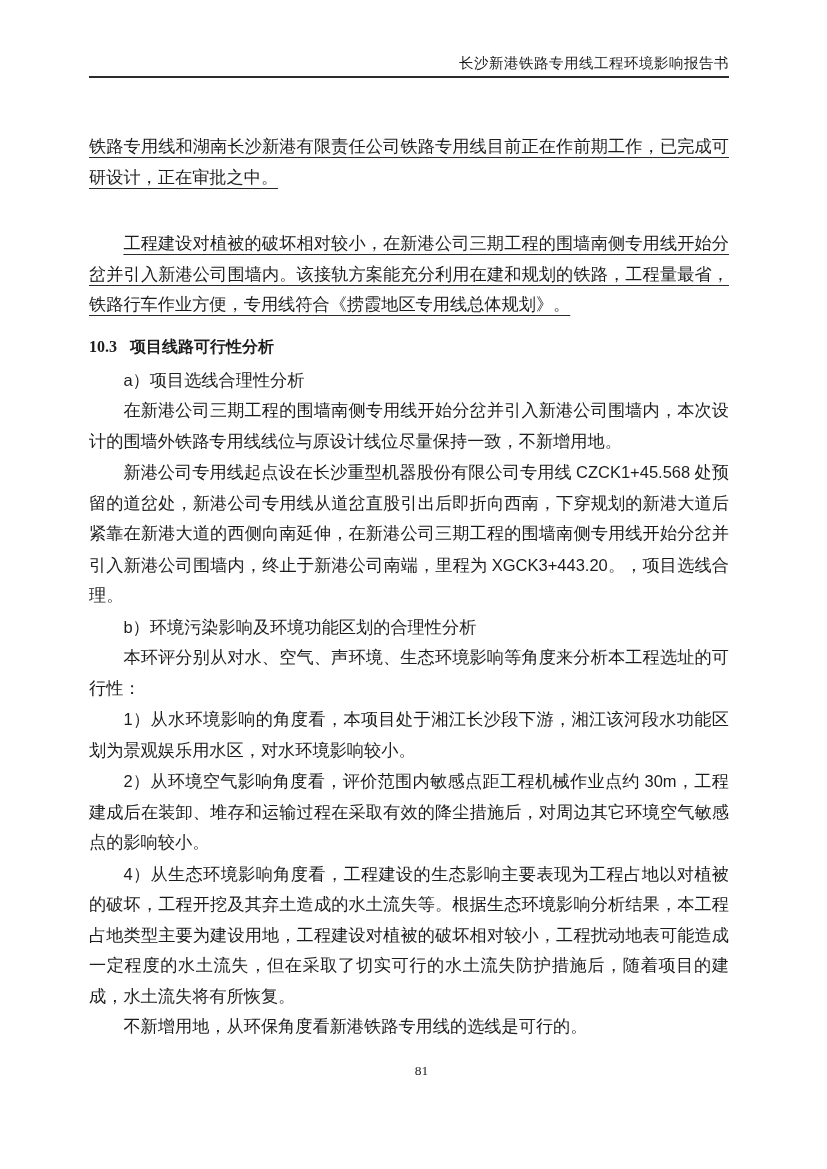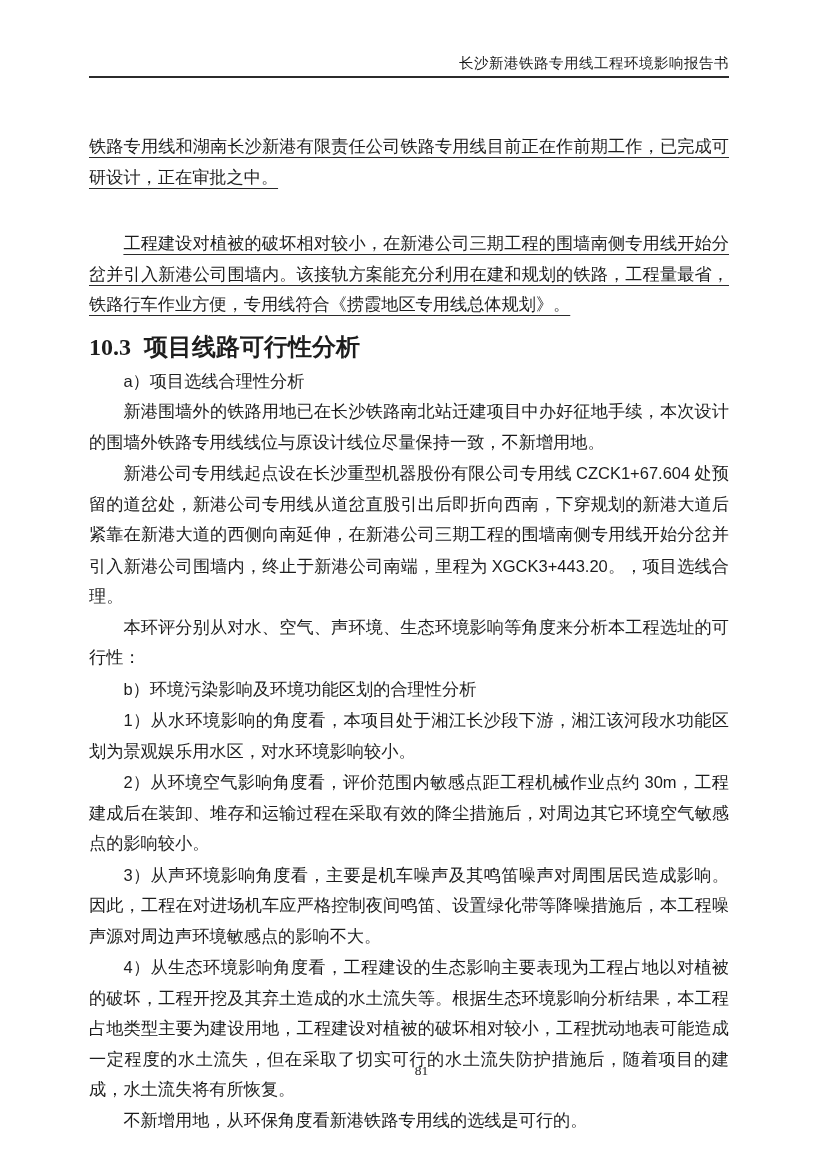--- a/index.html
+++ b/index.html
@@ -40,21 +40,21 @@
   .para.no-indent { text-indent: 0; }
   .para.underlined {
     text-decoration: underline;
     text-decoration-thickness: 1px;
     text-underline-offset: 5px;
     text-decoration-color: #2b2b2b;
     margin-top: 36px;
   }
   .section-heading {
     margin: 10px 0 3px 0;
-    font-size: 24px;
+    font-size: 16px;
     line-height: 31px;
     font-weight: bold;
     font-family: "Liberation Sans", "DejaVu Sans", sans-serif;
     text-align: left;
   }
   .heading-number {
     font-family: "Liberation Serif", "DejaVu Serif", serif;
     font-weight: 600;
     margin-right: 13px;
   }
@@ -84,33 +84,32 @@
     <p class="para underlined no-indent autolatin">铁路专用线和湖南长沙新港有限责任公司铁路专用线目前正在作前期工作，已完成可研设计，正在审批之中。</p>
 
     <p class="para underlined autolatin">工程建设对植被的破坏相对较小，在新港公司三期工程的围墙南侧专用线开始分岔并引入新港公司围墙内。该接轨方案能充分利用在建和规划的铁路，工程量最省，铁路行车作业方便，专用线符合《捞霞地区专用线总体规划》。</p>
 
     <h2 class="section-heading">
       <span class="heading-number">10.3</span><span class="heading-title">项目线路可行性分析</span>
     </h2>
 
     <p class="para autolatin"><span class="latin">a</span>）项目选线合理性分析</p>
 
-    <p class="para autolatin">新港围墙外的铁路用地已在长沙铁路南北站迁建项目中办好征地手续，本次设计的围墙外铁路专用线线位与原设计线位尽量保持一致，不新增用地。</p>
+    <p class="para autolatin">在新港公司三期工程的围墙南侧专用线开始分岔并引入新港公司围墙内，本次设计的围墙外铁路专用线线位与原设计线位尽量保持一致，不新增用地。</p>
 
-    <p class="para autolatin">新港公司专用线起点设在长沙重型机器股份有限公司专用线 <span class="latin">CZCK1+67.604</span> 处预留的道岔处，新港公司专用线从道岔直股引出后即折向西南，下穿规划的新港大道后紧靠在新港大道的西侧向南延伸，在新港公司三期工程的围墙南侧专用线开始分岔并引入新港公司围墙内，终止于新港公司南端，里程为 <span class="latin">XGCK3+443.20</span>。，项目选线合理。</p>
+    <p class="para autolatin">新港公司专用线起点设在长沙重型机器股份有限公司专用线 <span class="latin">CZCK1+45.568</span> 处预留的道岔处，新港公司专用线从道岔直股引出后即折向西南，下穿规划的新港大道后紧靠在新港大道的西侧向南延伸，在新港公司三期工程的围墙南侧专用线开始分岔并引入新港公司围墙内，终止于新港公司南端，里程为 <span class="latin">XGCK3+443.20</span>。，项目选线合理。</p>
+
+    <p class="para autolatin"><span class="latin">b</span>）环境污染影响及环境功能区划的合理性分析</p>
 
     <p class="para autolatin">本环评分别从对水、空气、声环境、生态环境影响等角度来分析本工程选址的可行性：</p>
-
-    <p class="para autolatin"><span class="latin">b</span>）环境污染影响及环境功能区划的合理性分析</p>
 
     <p class="para autolatin"><span class="latin">1</span>）从水环境影响的角度看，本项目处于湘江长沙段下游，湘江该河段水功能区划为景观娱乐用水区，对水环境影响较小。</p>
 
     <p class="para autolatin"><span class="latin">2</span>）从环境空气影响角度看，评价范围内敏感点距工程机械作业点约 <span class="latin">30m</span>，工程建成后在装卸、堆存和运输过程在采取有效的降尘措施后，对周边其它环境空气敏感点的影响较小。</p>
 
-    <p class="para autolatin"><span class="latin">3</span>）从声环境影响角度看，主要是机车噪声及其鸣笛噪声对周围居民造成影响。因此，工程在对进场机车应严格控制夜间鸣笛、设置绿化带等降噪措施后，本工程噪声源对周边声环境敏感点的影响不大。</p>
 
     <p class="para autolatin"><span class="latin">4</span>）从生态环境影响角度看，工程建设的生态影响主要表现为工程占地以对植被的破坏，工程开挖及其弃土造成的水土流失等。根据生态环境影响分析结果，本工程占地类型主要为建设用地，工程建设对植被的破坏相对较小，工程扰动地表可能造成一定程度的水土流失，但在采取了切实可行的水土流失防护措施后，随着项目的建成，水土流失将有所恢复。</p>
 
     <p class="para autolatin">不新增用地，从环保角度看新港铁路专用线的选线是可行的。</p>
 
   </div>
 
   <div class="page-footer">
     <span class="page-number">81</span>
   </div>

